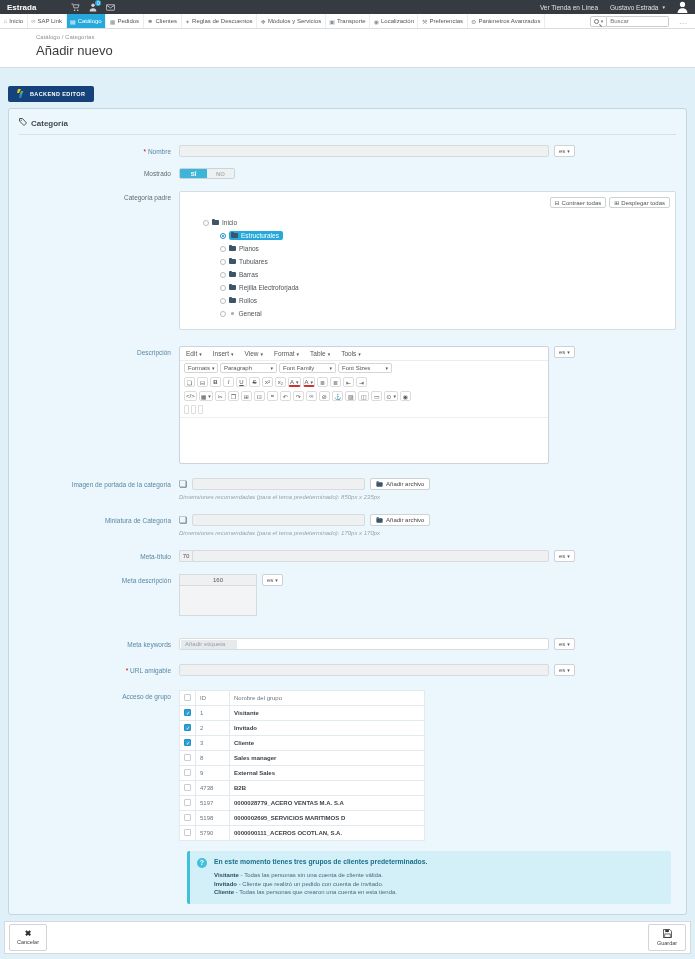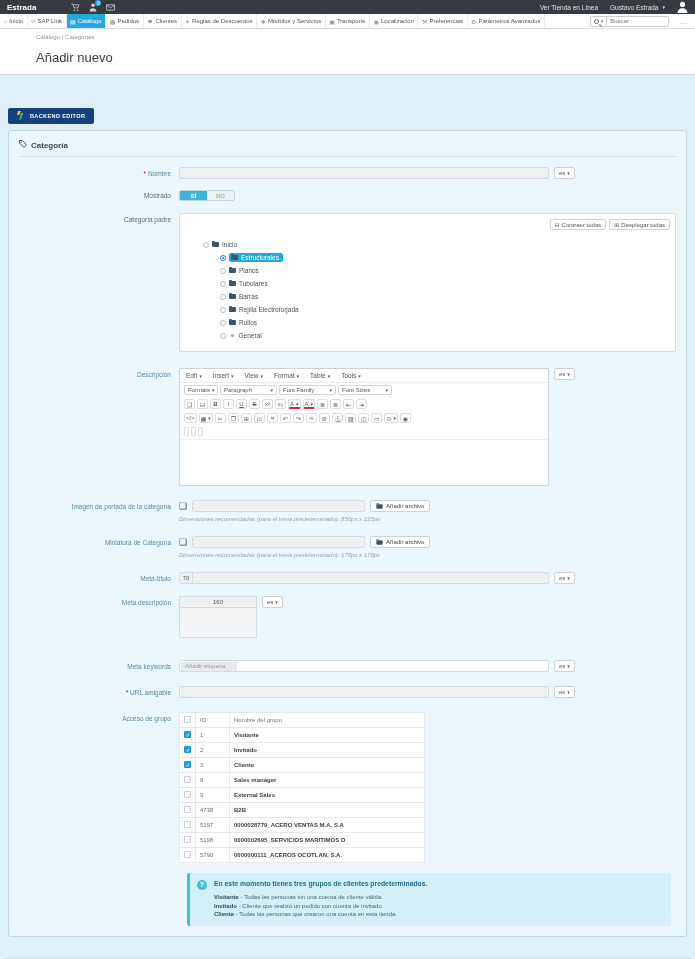--- a/index.html
+++ b/index.html
@@ -26,23 +26,23 @@
   .nav-item.active .ni { color:#fff; }
   .nav-search { margin-left:auto; display:flex; align-items:center; padding:0 3px; }
   .search-btn { height:11px; border:1px solid #ccc; background:#fff; border-radius:2px 0 0 2px; display:flex; align-items:center; padding:0 3px; color:#777; }
   .mag { width:5px; height:5px; border:1px solid #777; border-radius:50%; position:relative; }
   .mag::after { content:""; position:absolute; width:3px; height:1px; background:#777; transform:rotate(45deg); left:4px; top:5px; }
   .search-input { height:11px; width:62px; border:1px solid #ccc; border-left:none; border-radius:0 2px 2px 0; font-size:6px; padding:0 3px; color:#666; font-family:"Liberation Sans",sans-serif; }
   .more-dots { display:flex; align-items:center; padding:0 7px; color:#888; font-size:7px; letter-spacing:1px; }
   
   .pagehead { background:#fff; border-bottom:1px solid #d7dde1; padding:5px 0 9px 36px; }
   .breadcrumb { font-size:6px; color:#8b959c; }
-  .page-title { font-size:13px; font-weight:400; color:#3c3c3c; margin-top:10px; }
-  
-  .content { padding:15px 8px; }
+  .page-title { font-size:13px; font-weight:400; color:#3c3c3c; margin-top:3px; }
+  
+  .content { padding:0 8px; }
   .backend-btn { margin-top:18px; height:16px; background:#15427b; color:#fff; border:none; border-radius:2px; display:inline-flex; align-items:center; gap:5px; padding:0 9px; font-size:5.5px; font-weight:bold; letter-spacing:.4px; cursor:pointer; }
   .panel { margin-top:6px; background:#ebf7fd; border:1px solid #c3d6de; border-radius:3px; padding:9px 10px 10px; }
   .panel-heading { font-size:8px; font-weight:bold; color:#42474f; display:flex; align-items:center; gap:4px; padding-bottom:6px; border-bottom:1px solid #cfe3ec; margin-bottom:10px; }
   .form-row { display:flex; align-items:flex-start; margin-bottom:10px; }
   .flabel { width:160px; padding-right:8px; flex-shrink:0; text-align:right; font-size:6.5px; color:#5b87a2; padding-top:3px; }
   .required::before { content:"* "; color:#d40000; }
   .fcontrol { flex:1; display:flex; align-items:flex-start; gap:5px; }
   .txt-input { width:370px; height:12px; background:#eef0f1; border:1px solid #d6dbde; border-radius:2px; font-size:6.5px; padding:0 3px; font-family:"Liberation Sans",sans-serif; }
   .lang-btn { height:12px; border:1px solid #ccd2d6; background:#fff; border-radius:2px; font-size:6px; color:#555; display:inline-flex; align-items:center; padding:0 4px; cursor:pointer; }
   

